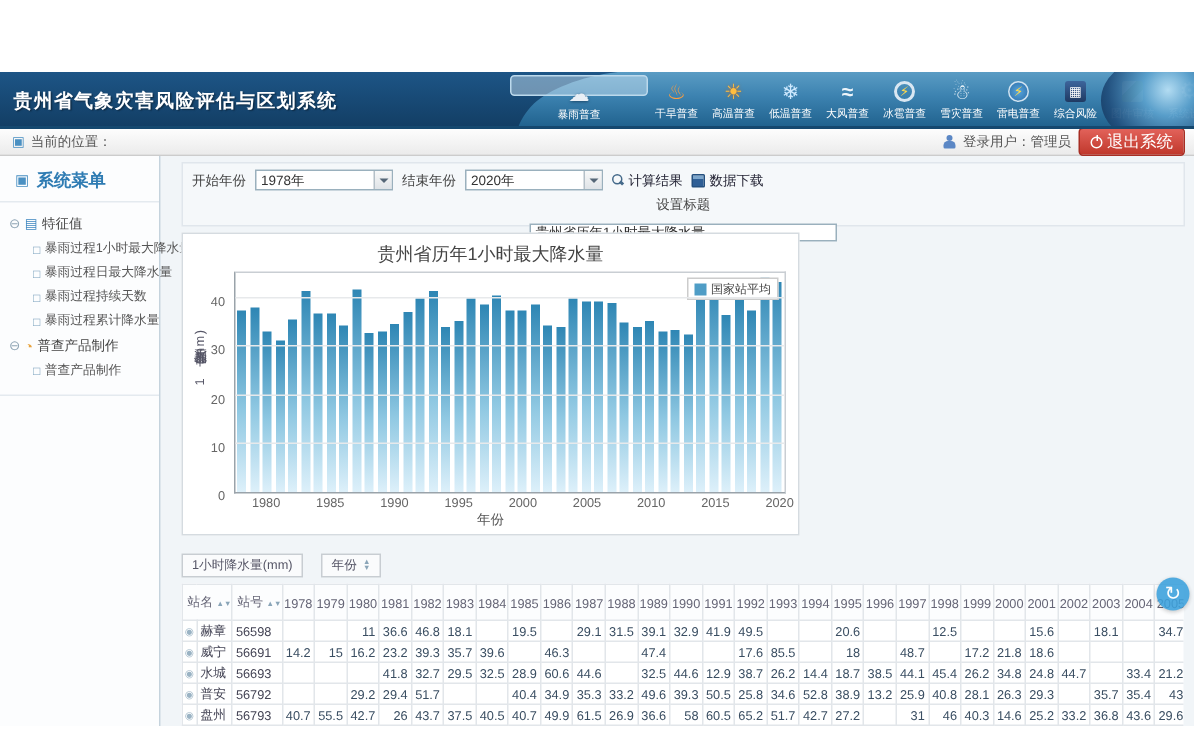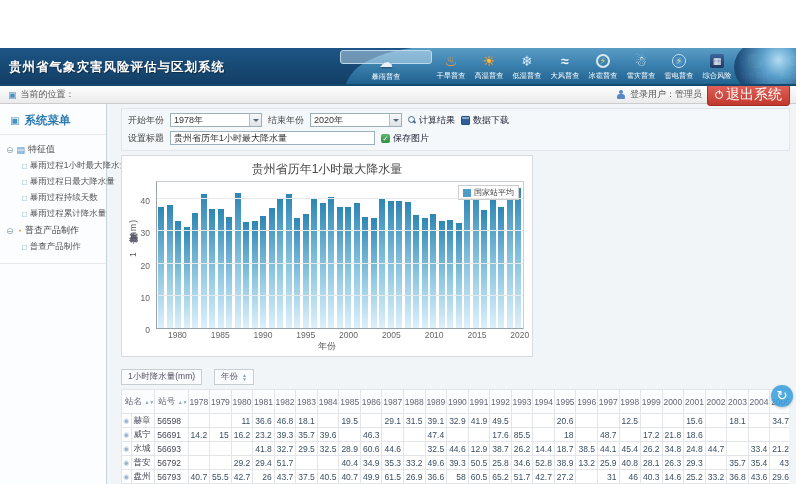--- a/index.html
+++ b/index.html
@@ -37,21 +37,21 @@
   .crumb { display:flex; align-items:center; gap:4px; }
   .crumb-ic { color:#4a90c2; font-size:9px; }
   .crumb-prefix { color:#555; }
   .crumb-sep { color:#aaa; margin:0 2px; }
   .crumb-link { color:#777; cursor:pointer; }
   .userbox { display:flex; align-items:center; gap:5px; }
   .user-ic { position:relative; width:9px; height:10px; }
   .user-ic::before { content:""; position:absolute; left:2.5px; top:0; width:4px; height:4px; border-radius:50%; background:#5b87c5; }
   .user-ic::after { content:""; position:absolute; left:0.5px; top:4.5px; width:8px; height:5px; border-radius:3px 3px 1px 1px; background:#5b87c5; }
   .user-label { color:#555; }
-  .logout { display:flex; align-items:center; gap:3px; background:linear-gradient(#e2625a,#c0382c); color:#fff; border:1px solid #a72e24; border-radius:3px; font-size:14px; padding:1px 7px; cursor:pointer; }
+  .logout { display:flex; align-items:center; gap:3px; background:linear-gradient(#e2625a,#c0382c); color:#fff; border:1px solid #a72e24; border-radius:3px; font-size:11px; padding:1px 7px; cursor:pointer; }
   .pwr { position:relative; width:8px; height:8px; border:1px solid #fff; border-radius:50%; display:inline-block; }
   .pwr::after { content:""; position:absolute; left:2.6px; top:-2px; width:1.2px; height:4px; background:#fff; }
 
   
   .body { display:flex; height:380px; background:#f1f5f8; }
   .side { width:107px; background:#fcfdfe; border-right:1px solid #c5d3dd; padding-top:6px; }
   .side-title { display:flex; align-items:center; gap:5px; color:#2f7cb3; font-size:11.5px; font-weight:bold; padding:3px 0 6px 10px; border-bottom:1px solid #e4eaef; }
   .st-ic { font-size:10px; color:#4a90c2; }
   .tree { padding:6px 2px 0 6px; }
   .tnode { display:flex; align-items:center; gap:3px; font-size:9px; color:#444; padding:2px 0; cursor:pointer; white-space:nowrap; }
@@ -60,21 +60,21 @@
   .tico-pie { color:#e8a33d; font-size:9px; }
   .tleaf { display:flex; align-items:center; gap:3px; font-size:8.5px; color:#555; padding:2px 0 2px 16px; cursor:pointer; white-space:nowrap; transform-origin:left; }
   .tleaf .lico { color:#7aa2bd; font-size:8px; }
   .tree-sep { border-top:1px solid #e4eaef; margin:8px 0 0 0; }
 
   .main { position:relative; flex:1; padding:4px 6px 0 14px; overflow:hidden; }
 
   
   .filters { border:1px solid #e0e6ec; background:#f5f8fa; padding:3px 6px 4px; }
   .frow { display:flex; align-items:center; gap:6px; height:16px; font-size:9px; color:#444; }
-  .frow + .frow { margin-top:2px; }
+  .frow + .frow { margin-top:2px;flex-direction:column; }
   .sel { display:inline-flex; width:92px; height:14px; border:1px solid #9ab0bd; background:#fff; align-items:center; cursor:pointer; }
   .sel-val { flex:1; padding-left:3px; font-size:9px; color:#333; }
   .sel-btn { width:12px; height:100%; background:linear-gradient(#f8f8f8,#dfe3e7); border-left:1px solid #b5c0c8; display:flex; align-items:center; justify-content:center; }
   .sel-btn::after { content:""; border:3px solid transparent; border-top-color:#567; margin-top:3px; }
   .note { color:#e63c2a; font-size:8.5px; white-space:nowrap; }
   .linkbtn { display:inline-flex; align-items:center; gap:3px; color:#223; cursor:pointer; white-space:nowrap; }
   .ic-mag { position:relative; width:8px; height:8px; }
   .ic-mag::before { content:""; position:absolute; left:0; top:0; width:5px; height:5px; border:1.4px solid #456a8a; border-radius:50%; }
   .ic-mag::after { content:""; position:absolute; left:5.4px; top:5.4px; width:3px; height:1.6px; background:#456a8a; transform:rotate(45deg); }
   .ic-disk { width:9px; height:9px; border-radius:1px; background:linear-gradient(#7da7cd 0 30%,#2f5f96 30%); border:1px solid #24507f; }

